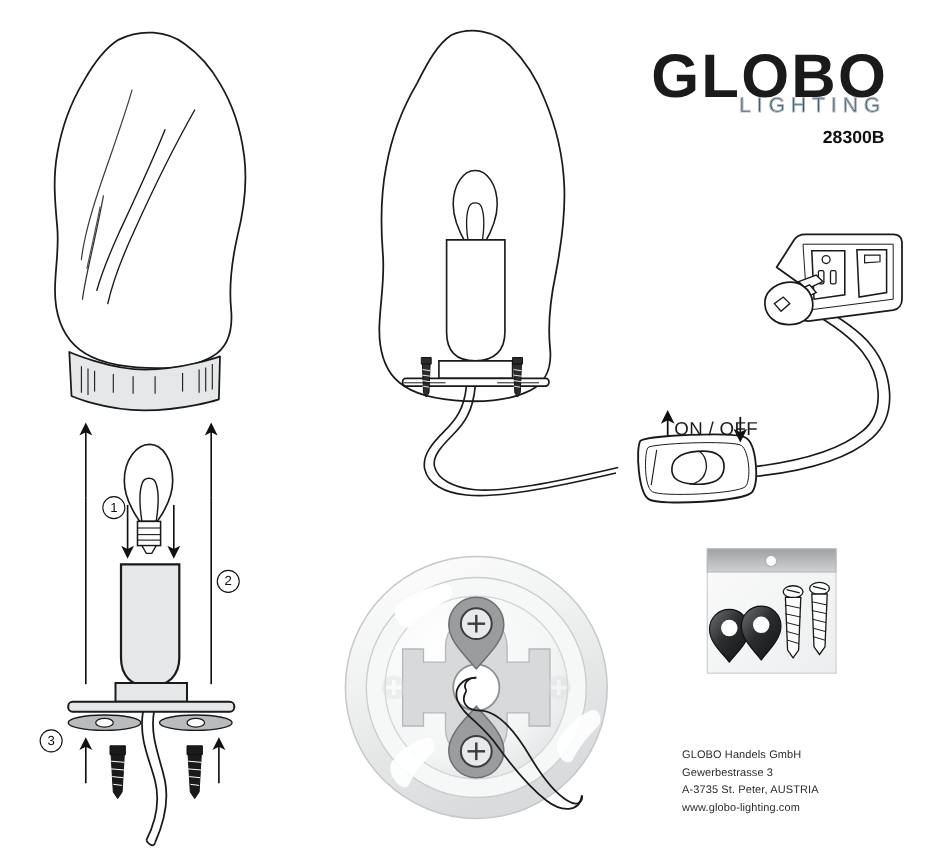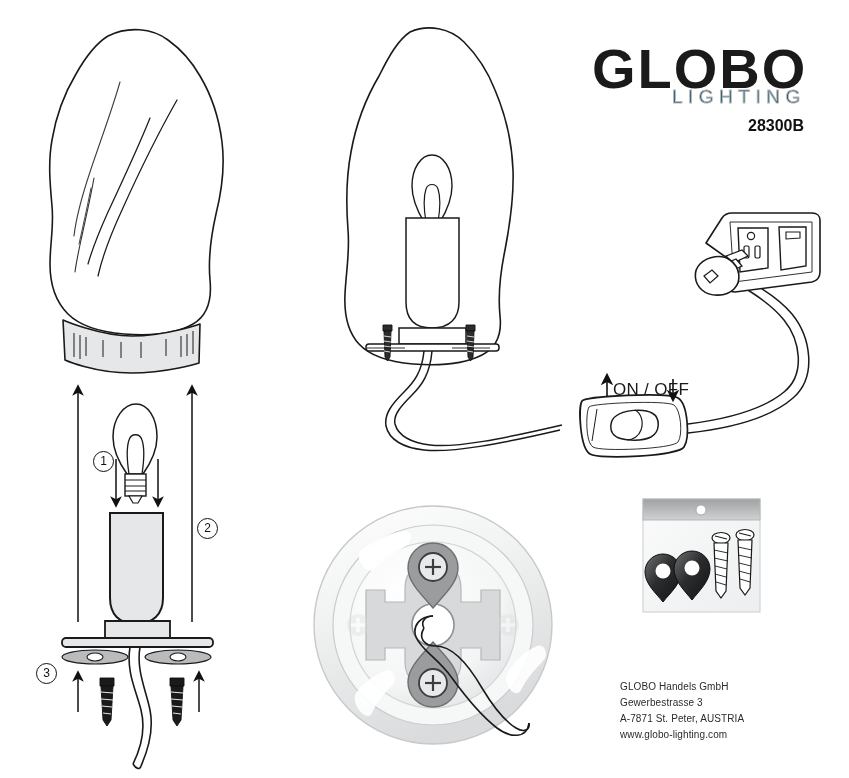--- a/index.html
+++ b/index.html
@@ -413,16 +413,16 @@
   <div class="txt" id="brand-lighting">LIGHTING</div>
   <div class="txt" id="model-number">28300B</div>
   <div class="txt" id="onoff-label">ON / OFF</div>
 
   <div class="step-num" id="step-1">1</div>
   <div class="step-num" id="step-2">2</div>
   <div class="step-num" id="step-3">3</div>
 
   <div class="txt addr-line" id="addr0">GLOBO Handels GmbH</div>
   <div class="txt addr-line" id="addr1">Gewerbestrasse 3</div>
-  <div class="txt addr-line" id="addr2">A-7871 St. Peter, AUSTRIA</div>
+  <div class="txt addr-line" id="addr2">A-3735 St. Peter, AUSTRIA</div>
   <div class="txt addr-line" id="addr3">www.globo-lighting.com</div>
 
 </div>
 
 </body></html>

